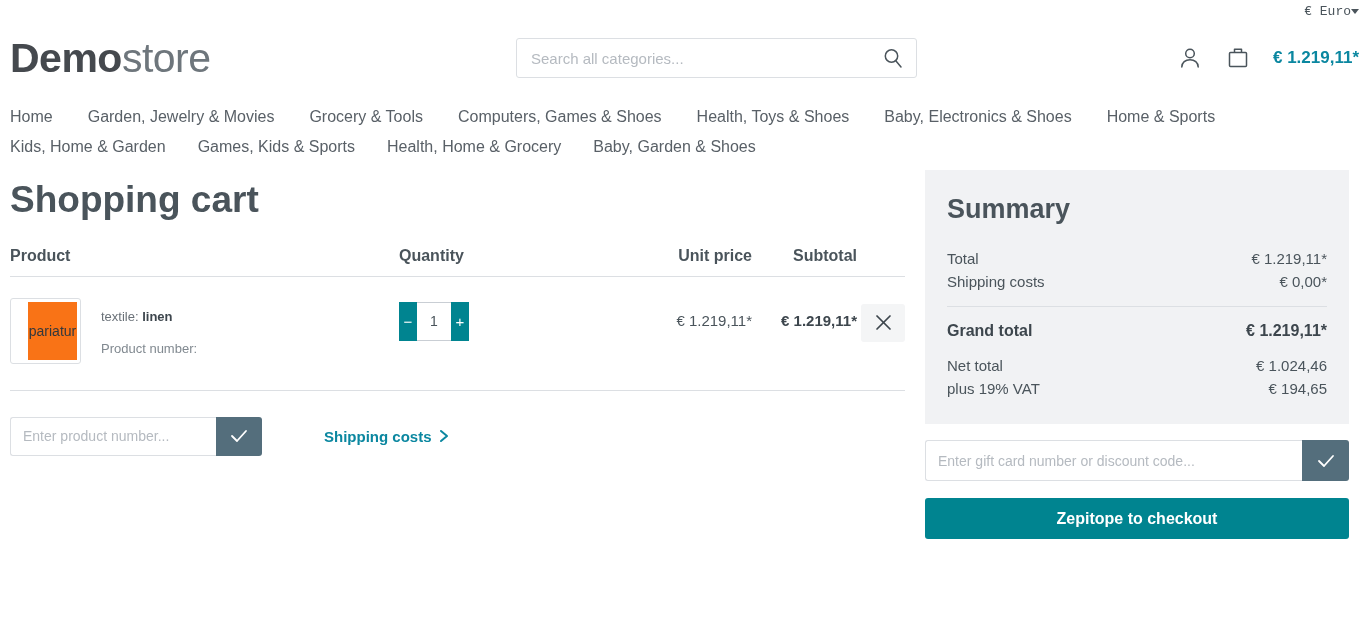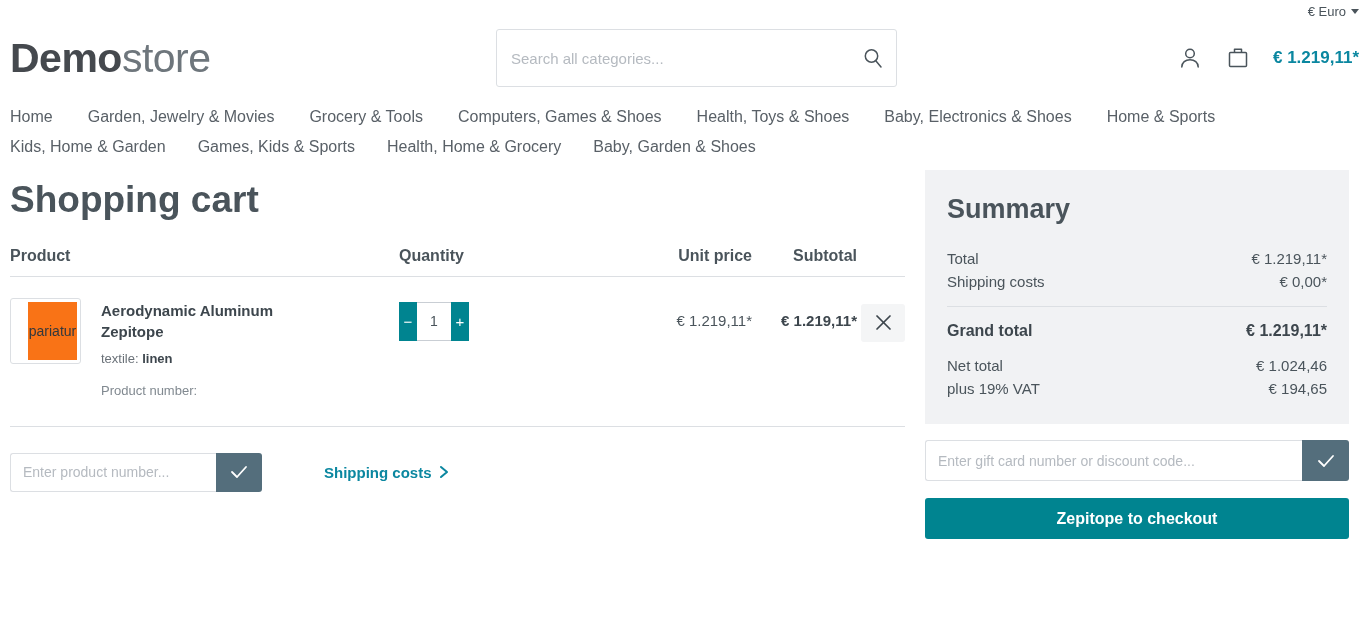--- a/index.html
+++ b/index.html
@@ -20,22 +20,22 @@
     display: flex;
     align-items: center;
     justify-content: flex-end;
     padding-right: 10px;
     font-size: 13px;
     color: #4a545b;
   }
   .currency-select {
     display: flex;
     align-items: center;
-    gap: 5px;
-    cursor: pointer;
+    cursor: pointer;
+    font-family: Liberation Mono, monospace;
   }
   .chevron-down {
     width: 0; height: 0;
     border-left: 4px solid transparent;
     border-right: 4px solid transparent;
     border-top: 5px solid #4a545b;
     display: inline-block;
   }
 
   
@@ -51,23 +51,23 @@
     line-height: 1;
     color: #4a545b;
     letter-spacing: -0.5px;
     white-space: nowrap;
   }
   .logo .bold { font-weight: bold; color: #45494e; }
   .logo .light { font-weight: normal; color: #6e767c; }
 
   .search-wrap {
     position: absolute;
-    left: 496px;
+    left: 516px;
     width: 401px;
-    height: 58px;
+    height: 40px;
   }
   .search-box {
     width: 100%;
     height: 100%;
     border: 1px solid #dcdfe3;
     border-radius: 3px;
     display: flex;
     align-items: center;
     padding: 0 12px;
     background: #fff;
@@ -468,21 +468,20 @@
       <div class="col-sub">Subtotal</div>
       <div class="col-remove"></div>
     </div>
 
     <div class="cart-row">
       <div class="product-cell">
         <div class="thumb">
           <div class="thumb-inner">pariatur</div>
         </div>
         <div class="product-info">
-          <div class="product-name">Aerodynamic Aluminum Zepitope</div>
           <div class="product-variant">
             <span>textile:</span>
             <b>linen</b>
           </div>
           <div class="product-number">
             <div>Product number:</div>
           </div>
         </div>
       </div>
 

